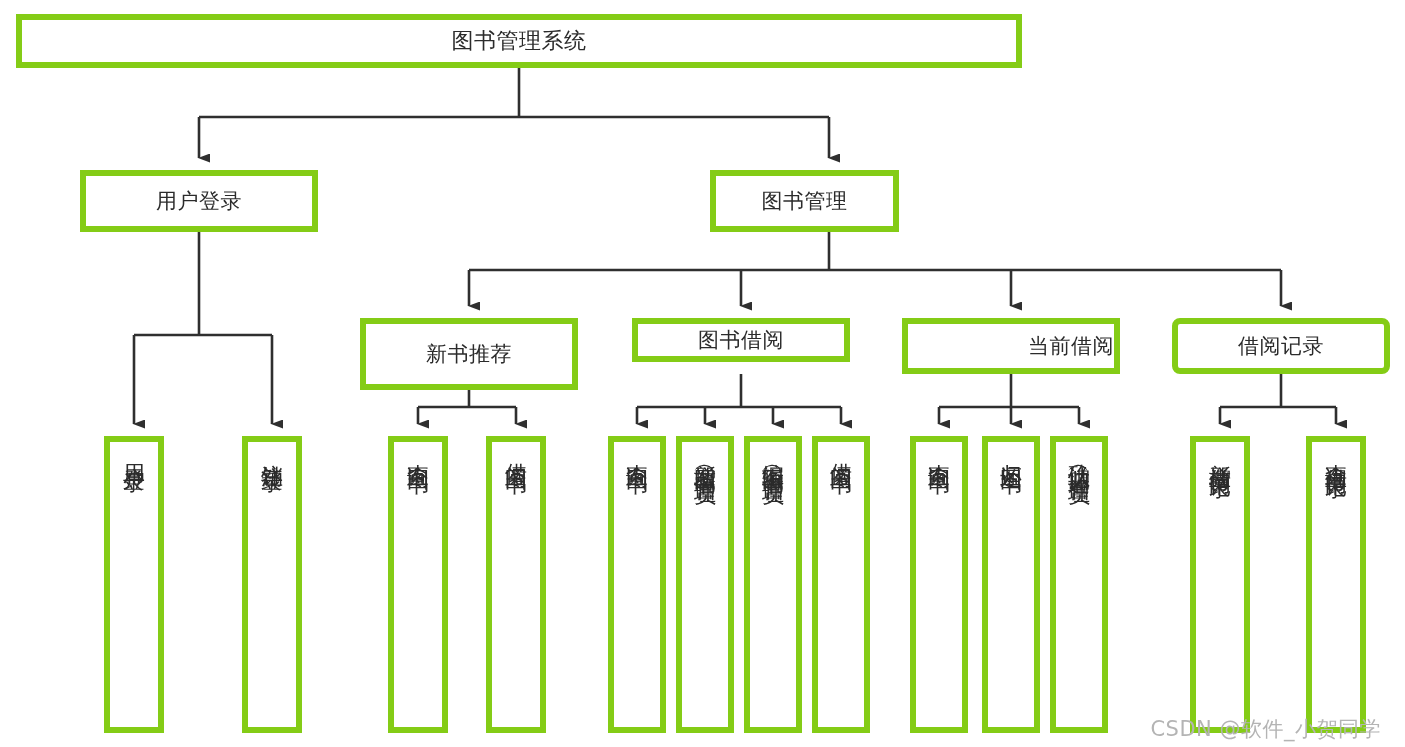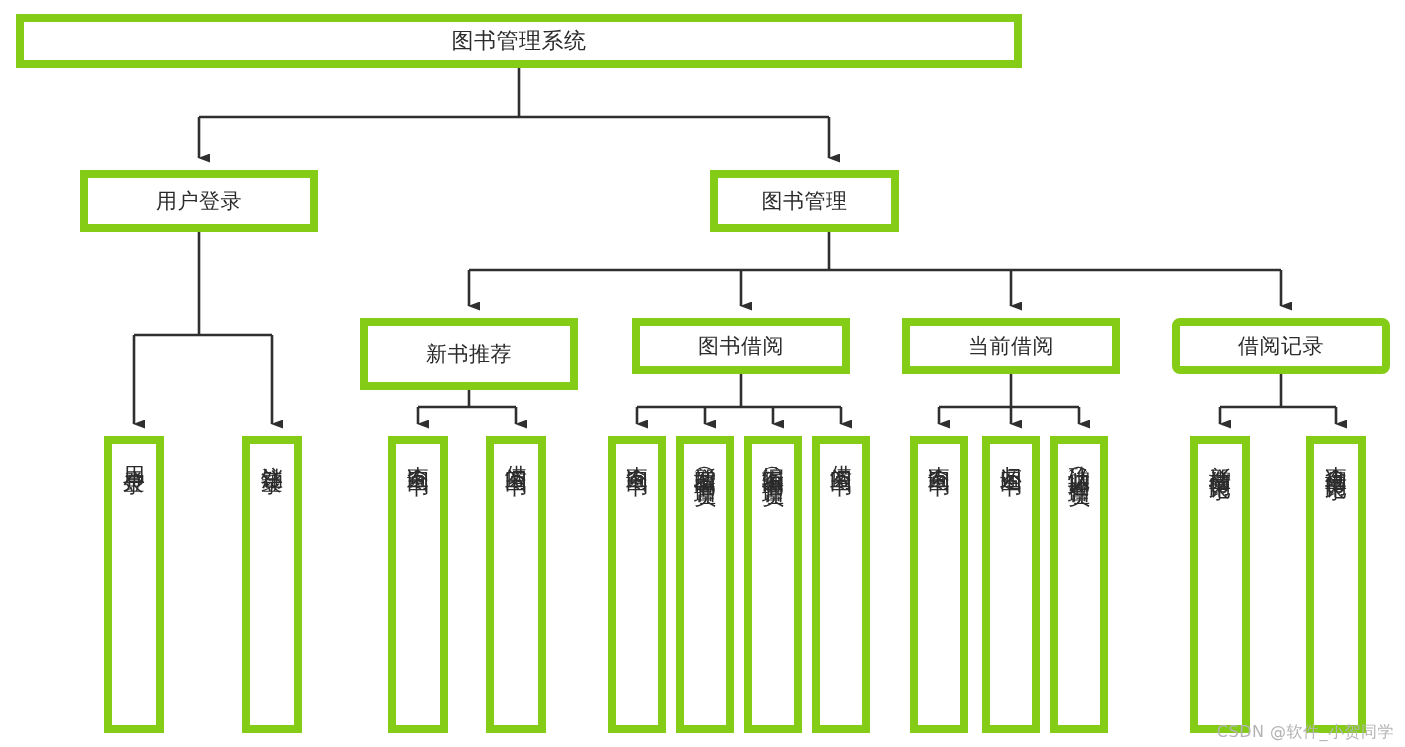--- a/index.html
+++ b/index.html
@@ -24,21 +24,21 @@
     left: 0;
     top: 0;
     width: 1405px;
     height: 747px;
     pointer-events: none;
   }
   .node {
     position: absolute;
     box-sizing: border-box;
     background: #ffffff;
-    border: 8px solid #84cc16;
+    border: 6px solid #84cc16;
     display: flex;
     align-items: center;
     justify-content: center;
     overflow: hidden;
   }
   .node-label {
     color: #2b2b2b;
     line-height: 1.18;
     letter-spacing: 0.5px;
     text-align: center;
@@ -56,23 +56,23 @@
     writing-mode: vertical-rl;
     text-orientation: upright;
     font-size: 22px;
     letter-spacing: 3px;
   }
   .node.root .node-label {
     font-size: 22px;
   }
   #watermark {
     position: absolute;
-    right: 11px;
+    right: 24px;
     bottom: 4px;
-    font-size: 16px;
+    font-size: 21px;
     color: #b4b4b4;
     font-family: "DejaVu Sans", "Liberation Sans", sans-serif;
     letter-spacing: 0.5px;
     white-space: nowrap;
   }
 </style>
 </head>
 <body>
 
 <div id="diagram-root">
@@ -126,24 +126,24 @@
       </div>
       <div class="node horizontal" style="left: 80px; top: 170px; width: 238px; height: 62px;">
         <span class="node-label">用户登录</span>
       </div>
       <div class="node horizontal" style="left: 710px; top: 170px; width: 189px; height: 62px;">
         <span class="node-label">图书管理</span>
       </div>
       <div class="node horizontal" style="left: 360px; top: 318px; width: 218px; height: 72px;">
         <span class="node-label">新书推荐</span>
       </div>
-      <div class="node horizontal" style="left: 632px; top: 318px; width: 218px; height: 56px;">
+      <div class="node horizontal" style="left: 632px; top: 318px; width: 218px; height: 44px;">
         <span class="node-label">图书借阅</span>
       </div>
-      <div class="node horizontal" style="left: 902px; top: 318px; width: 218px; height: 56px;">
+      <div class="node horizontal" style="left: 902px; top: 318px; width: 218px; height: 56px; justify-content: flex-end;">
         <span class="node-label">当前借阅</span>
       </div>
       <div class="node horizontal" style="left: 1172px; top: 318px; width: 218px; height: 56px; border-radius: 8px;">
         <span class="node-label">借阅记录</span>
       </div>
       <div class="node vertical" style="left: 104px; top: 436px; width: 60px; height: 297px;">
         <span class="node-label">用户登录</span>
       </div>
       <div class="node vertical" style="left: 242px; top: 436px; width: 60px; height: 297px;">
         <span class="node-label">注销登录</span>

